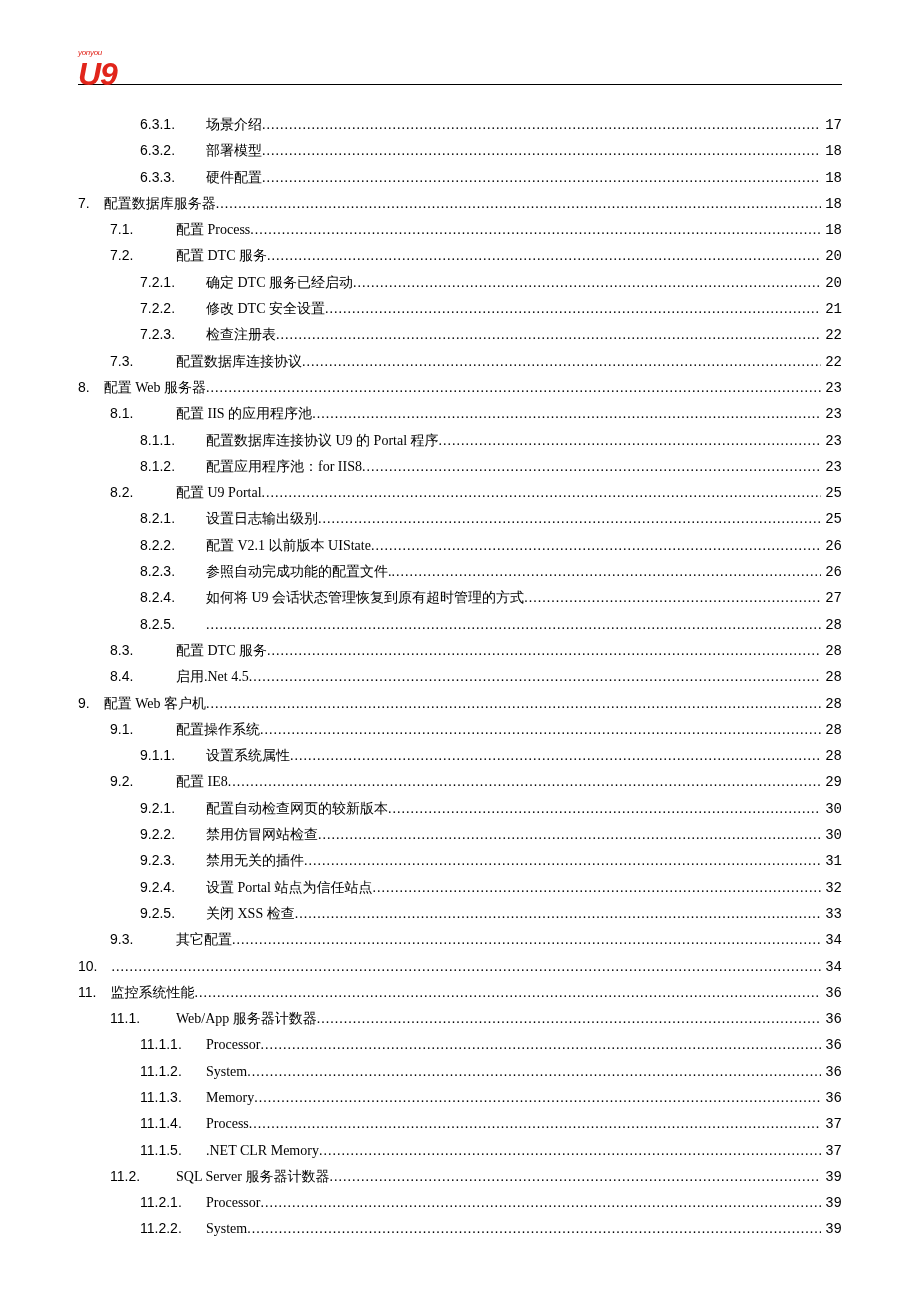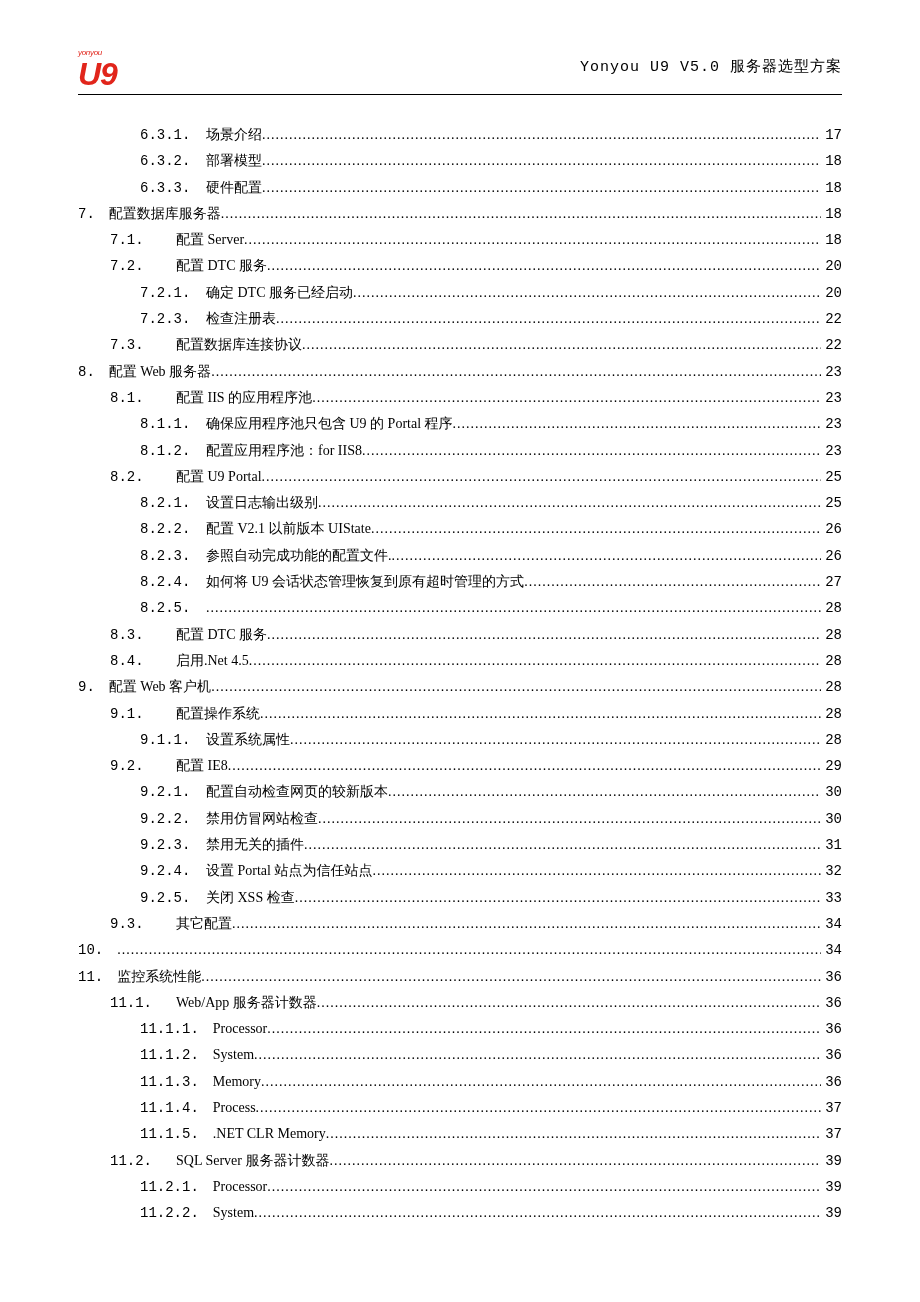--- a/index.html
+++ b/index.html
@@ -13,21 +13,21 @@
     color: #000;
     box-sizing: border-box;
     padding: 48px 78px 60px 78px;
     position: relative;
   }
   .header {
     display: flex;
     justify-content: space-between;
     align-items: flex-end;
     border-bottom: 1px solid #000;
-    padding-bottom: 16px;
+    padding-bottom: 6px;
     margin-bottom: 28px;
   }
   .logo {
     position: relative;
     width: 70px;
     height: 30px;
   }
   .logo-yonyou {
     position: absolute;
     top: 0;
@@ -60,21 +60,21 @@
   }
   .toc-row {
     display: flex;
     align-items: baseline;
     white-space: nowrap;
     margin-bottom: 1.5px;
   }
   .num {
     flex: 0 0 auto;
     padding-right: 14px;
-    font-family: Liberation Mono, monospace;
+    font-family: Liberation Sans, sans-serif;
   }
   .title {
     flex: 0 0 auto;
     font-family: Liberation Serif, serif;
   }
   .leader {
     flex: 1 1 auto;
     overflow: hidden;
     font-family: "Times New Roman", serif;
   }
@@ -93,21 +93,20 @@
   .lvl2 .num, .lvl3 .num { min-width: 52px; }
 </style>
 </head>
 <body>
 
 <div class="header">
   <div class="logo">
     <span class="logo-yonyou">yonyou</span>
     <span class="logo-u9">U9</span>
   </div>
-  <div class="doc-title">Yonyou U9 V5.0 服务器选型方案</div>
 </div>
 
 <div class="toc" id="toc">
     <div class="toc-row lvl3">
       <span class="num">6.3.1.</span>
       <span class="title">场景介绍</span>
       <span class="leader"></span>
       <span class="page">17</span>
     </div>
     <div class="toc-row lvl3">
@@ -123,37 +122,43 @@
       <span class="page">18</span>
     </div>
     <div class="toc-row lvl1">
       <span class="num">7.</span>
       <span class="title">配置数据库服务器</span>
       <span class="leader"></span>
       <span class="page">18</span>
     </div>
     <div class="toc-row lvl2">
       <span class="num">7.1.</span>
-      <span class="title">配置 Server</span>
+      <span class="title">配置 Process</span>
       <span class="leader"></span>
       <span class="page">18</span>
     </div>
     <div class="toc-row lvl2">
       <span class="num">7.2.</span>
       <span class="title">配置 DTC 服务</span>
       <span class="leader"></span>
       <span class="page">20</span>
     </div>
     <div class="toc-row lvl3">
       <span class="num">7.2.1.</span>
       <span class="title">确定 DTC 服务已经启动</span>
       <span class="leader"></span>
       <span class="page">20</span>
     </div>
     <div class="toc-row lvl3">
+      <span class="num">7.2.2.</span>
+      <span class="title">修改 DTC 安全设置</span>
+      <span class="leader"></span>
+      <span class="page">21</span>
+    </div>
+    <div class="toc-row lvl3">
       <span class="num">7.2.3.</span>
       <span class="title">检查注册表</span>
       <span class="leader"></span>
       <span class="page">22</span>
     </div>
     <div class="toc-row lvl2">
       <span class="num">7.3.</span>
       <span class="title">配置数据库连接协议</span>
       <span class="leader"></span>
       <span class="page">22</span>
@@ -165,21 +170,21 @@
       <span class="page">23</span>
     </div>
     <div class="toc-row lvl2">
       <span class="num">8.1.</span>
       <span class="title">配置 IIS 的应用程序池</span>
       <span class="leader"></span>
       <span class="page">23</span>
     </div>
     <div class="toc-row lvl3">
       <span class="num">8.1.1.</span>
-      <span class="title">确保应用程序池只包含 U9 的 Portal 程序</span>
+      <span class="title">配置数据库连接协议 U9 的 Portal 程序</span>
       <span class="leader"></span>
       <span class="page">23</span>
     </div>
     <div class="toc-row lvl3">
       <span class="num">8.1.2.</span>
       <span class="title">配置应用程序池：for IIS8</span>
       <span class="leader"></span>
       <span class="page">23</span>
     </div>
     <div class="toc-row lvl2">

